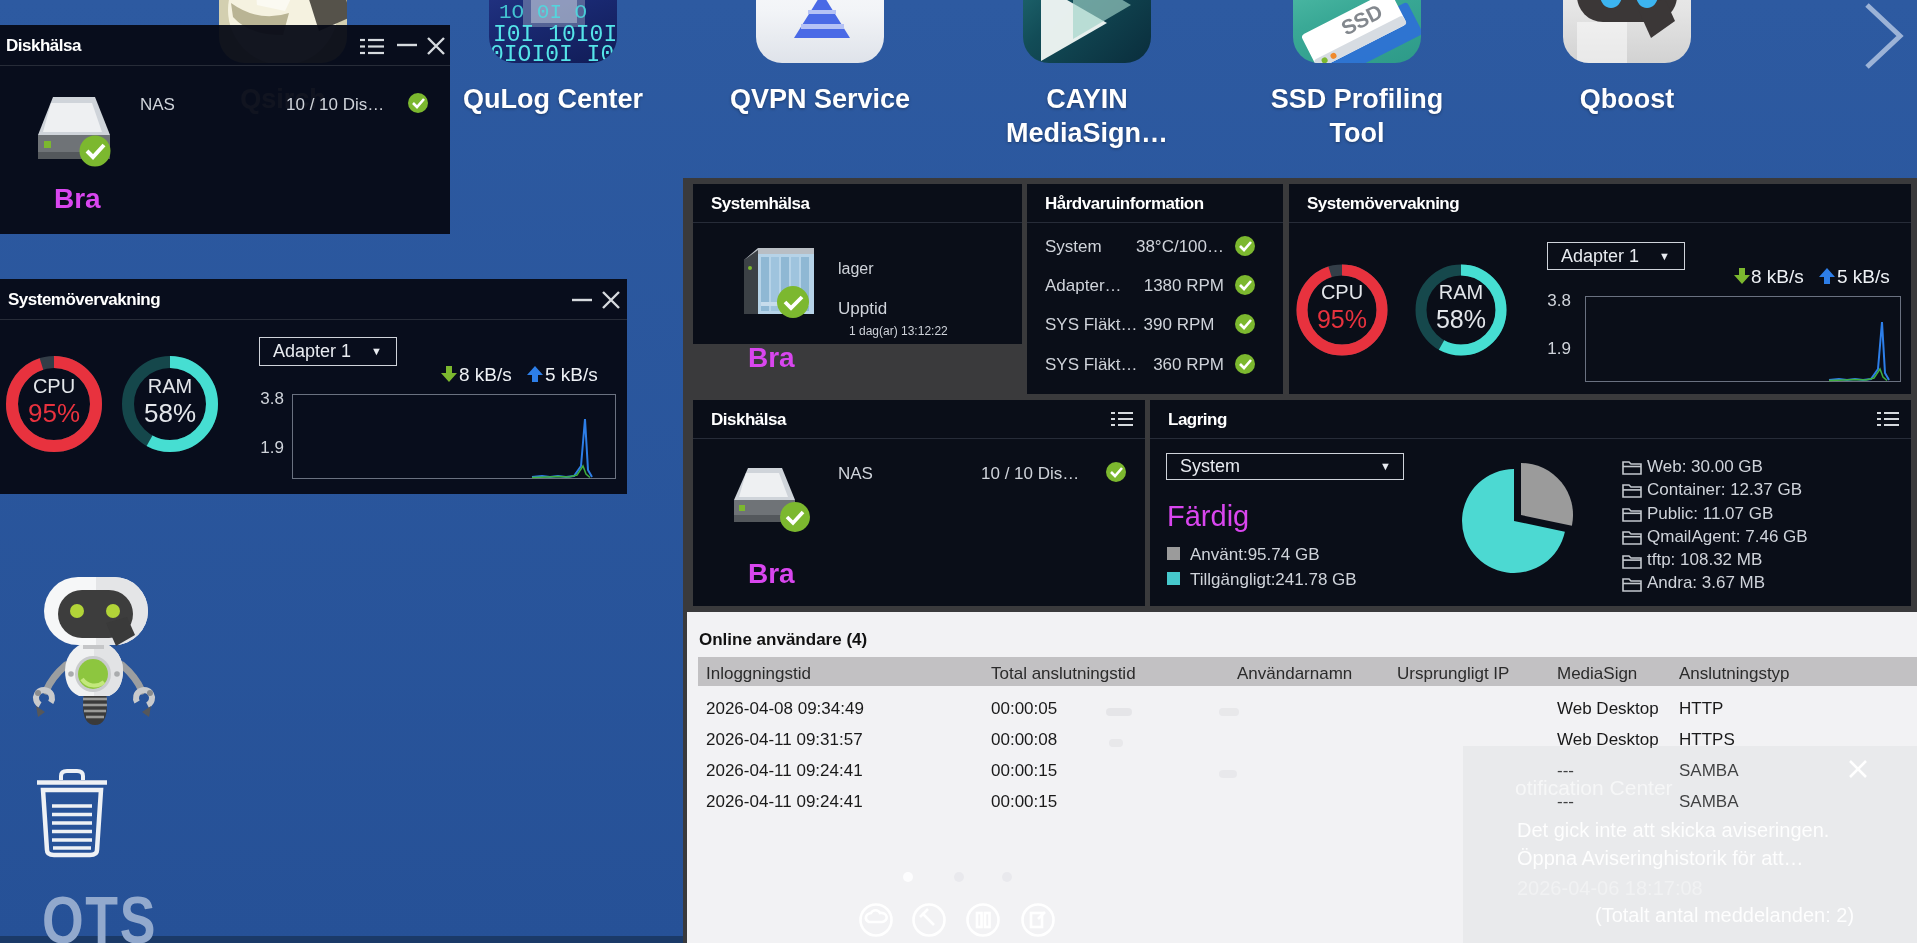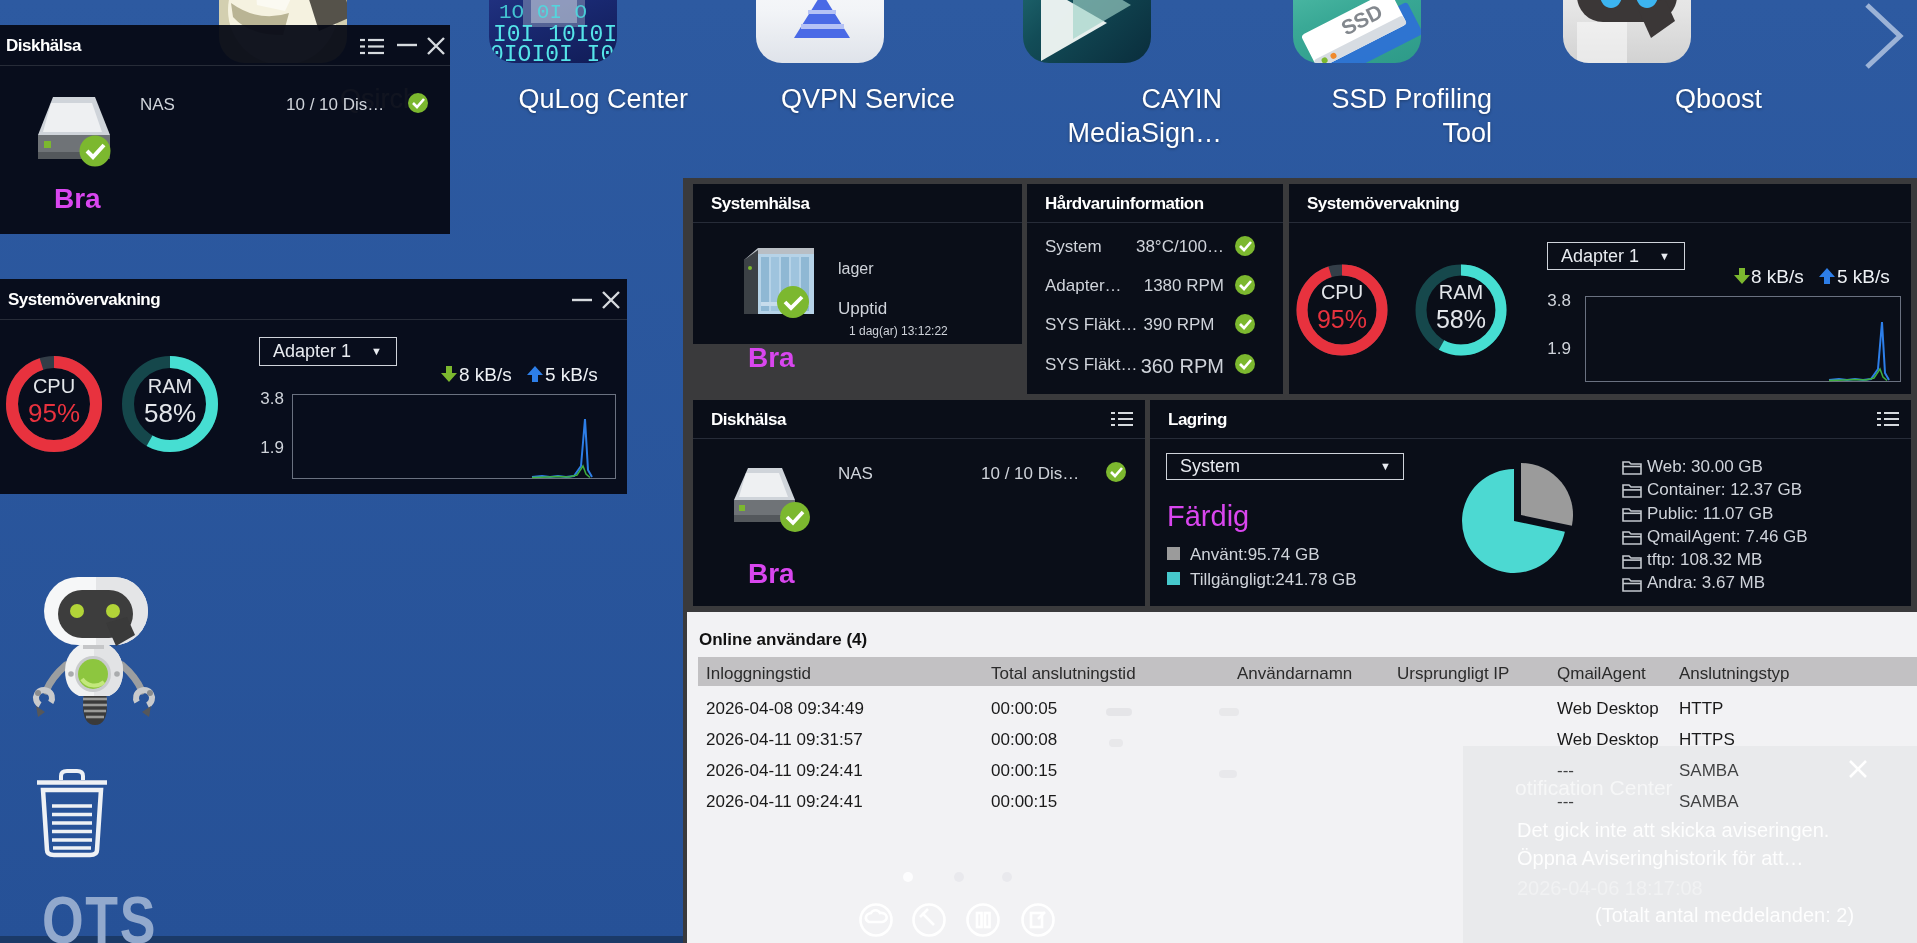--- a/index.html
+++ b/index.html
@@ -2,22 +2,22 @@
 <html><head>
 <meta charset="utf-8">
 <style>
 *{margin:0;padding:0;box-sizing:border-box}
 html,body{width:1917px;height:943px;overflow:hidden}
 body{position:relative;font-family:"Liberation Sans",sans-serif;
 background:linear-gradient(180deg,#2d5aa1 0%,#265197 100%)}
 .abs{position:absolute}
 
 .dicon{position:absolute;width:128px;height:128px;top:-65px;border-radius:26px;overflow:hidden}
-.dlabel{position:absolute;top:82px;width:270px;text-align:right;color:#fff;
-font-size:27px;font-weight:normal;line-height:34px;text-shadow:0 1px 3px rgba(0,0,0,.35)}
+.dlabel{position:absolute;top:82px;width:270px;text-align:center;color:#fff;
+font-size:27px;font-weight:bold;line-height:34px;text-shadow:0 1px 3px rgba(0,0,0,.35)}
 
 .widget{position:absolute;background:rgba(6,10,21,.95);color:#cfd3da}
 .wtitle{position:absolute;left:6px;top:0;height:41px;line-height:41px;color:#fff;
 font-size:17px;font-weight:bold;letter-spacing:-.5px}
 .wsep{position:absolute;left:0;right:0;height:1px;background:#272c38}
 
 #dash{position:absolute;left:683px;top:178px;width:1242px;height:765px;background:#3a3a3c}
 .panel{position:absolute;background:#0a0e18;color:#cfd3da}
 .ptitle{position:absolute;left:18px;top:0;height:38px;line-height:40px;color:#fff;font-size:17px;font-weight:bold;letter-spacing:-.5px}
 .psep{position:absolute;left:0;right:0;top:38px;height:1px;background:#272c38}
@@ -193,21 +193,21 @@
   <div class="panel" style="left:344px;top:6px;width:256px;height:210px">
     <div class="ptitle">Hårdvaruinformation</div>
       <div class="psep"></div>
     <div class="abs" style="left:18px;top:53px;font-size:17px">System</div>
     <div class="abs" style="left:107px;top:53px;width:90px;font-size:17px;text-align:right">38°C/100…</div>
     <div class="abs" style="left:18px;top:92px;font-size:17px">Adapter…</div>
     <div class="abs" style="left:107px;top:92px;width:90px;font-size:17px;text-align:right">1380 RPM</div>
     <div class="abs" style="left:18px;top:131px;font-size:17px">SYS Fläkt…</div>
     <div class="abs" style="left:107px;top:131px;width:90px;font-size:17px;text-align:center">390 RPM</div>
     <div class="abs" style="left:18px;top:171px;font-size:17px">SYS Fläkt…</div>
-    <div class="abs" style="left:107px;top:171px;width:90px;font-size:20px;text-align:right">360 RPM</div>
+    <div class="abs" style="left:107px;top:171px;width:90px;font-size:17px;text-align:right">360 RPM</div>
     <svg class="abs" style="left:208px;top:52px" width="22" height="142">
       <g>
         <circle cx="10" cy="10" r="10" fill="#7cb82f"></circle>
           <path d="M5 10 l4 4 l7 -8" stroke="#fff" stroke-width="2.6" fill="none"></path>
         <circle cx="10" cy="49" r="10" fill="#7cb82f"></circle>
           <path d="M5 49 l4 4 l7 -8" stroke="#fff" stroke-width="2.6" fill="none"></path>
         <circle cx="10" cy="88" r="10" fill="#7cb82f"></circle>
           <path d="M5 88 l4 4 l7 -8" stroke="#fff" stroke-width="2.6" fill="none"></path>
         <circle cx="10" cy="128" r="10" fill="#7cb82f"></circle>
           <path d="M5 128 l4 4 l7 -8" stroke="#fff" stroke-width="2.6" fill="none"></path>
@@ -333,21 +333,21 @@
   </div>
 </div>
 
 <div id="tblwrap">
   <div class="abs" style="left:12px;top:18px;font-size:17px;font-weight:bold;color:#111">Online användare (4)</div>
   <div class="hdr" style="left:11px;top:45px;width:1219px;height:29px"></div>
   <div class="hcell" style="left:19px;top:52px">Inloggningstid</div>
   <div class="hcell" style="left:304px;top:52px">Total anslutningstid</div>
   <div class="hcell" style="left:550px;top:52px">Användarnamn</div>
   <div class="hcell" style="left:710px;top:52px">Ursprungligt IP</div>
-  <div class="hcell" style="left:870px;top:52px">QmailAgent</div>
+  <div class="hcell" style="left:870px;top:52px">MediaSign</div>
   <div class="hcell" style="left:992px;top:52px">Anslutningstyp</div>
 
   <div class="cell" style="left:19px;top:87px">2026-04-08 09:34:49</div>
   <div class="cell" style="left:304px;top:87px">00:00:05</div>
   <div class="cell" style="left:870px;top:87px">Web Desktop</div>
   <div class="cell" style="left:992px;top:87px">HTTP</div>
 
   <div class="cell" style="left:19px;top:118px">2026-04-11 09:31:57</div>
   <div class="cell" style="left:304px;top:118px">00:00:08</div>
   <div class="cell" style="left:870px;top:118px">Web Desktop</div>

